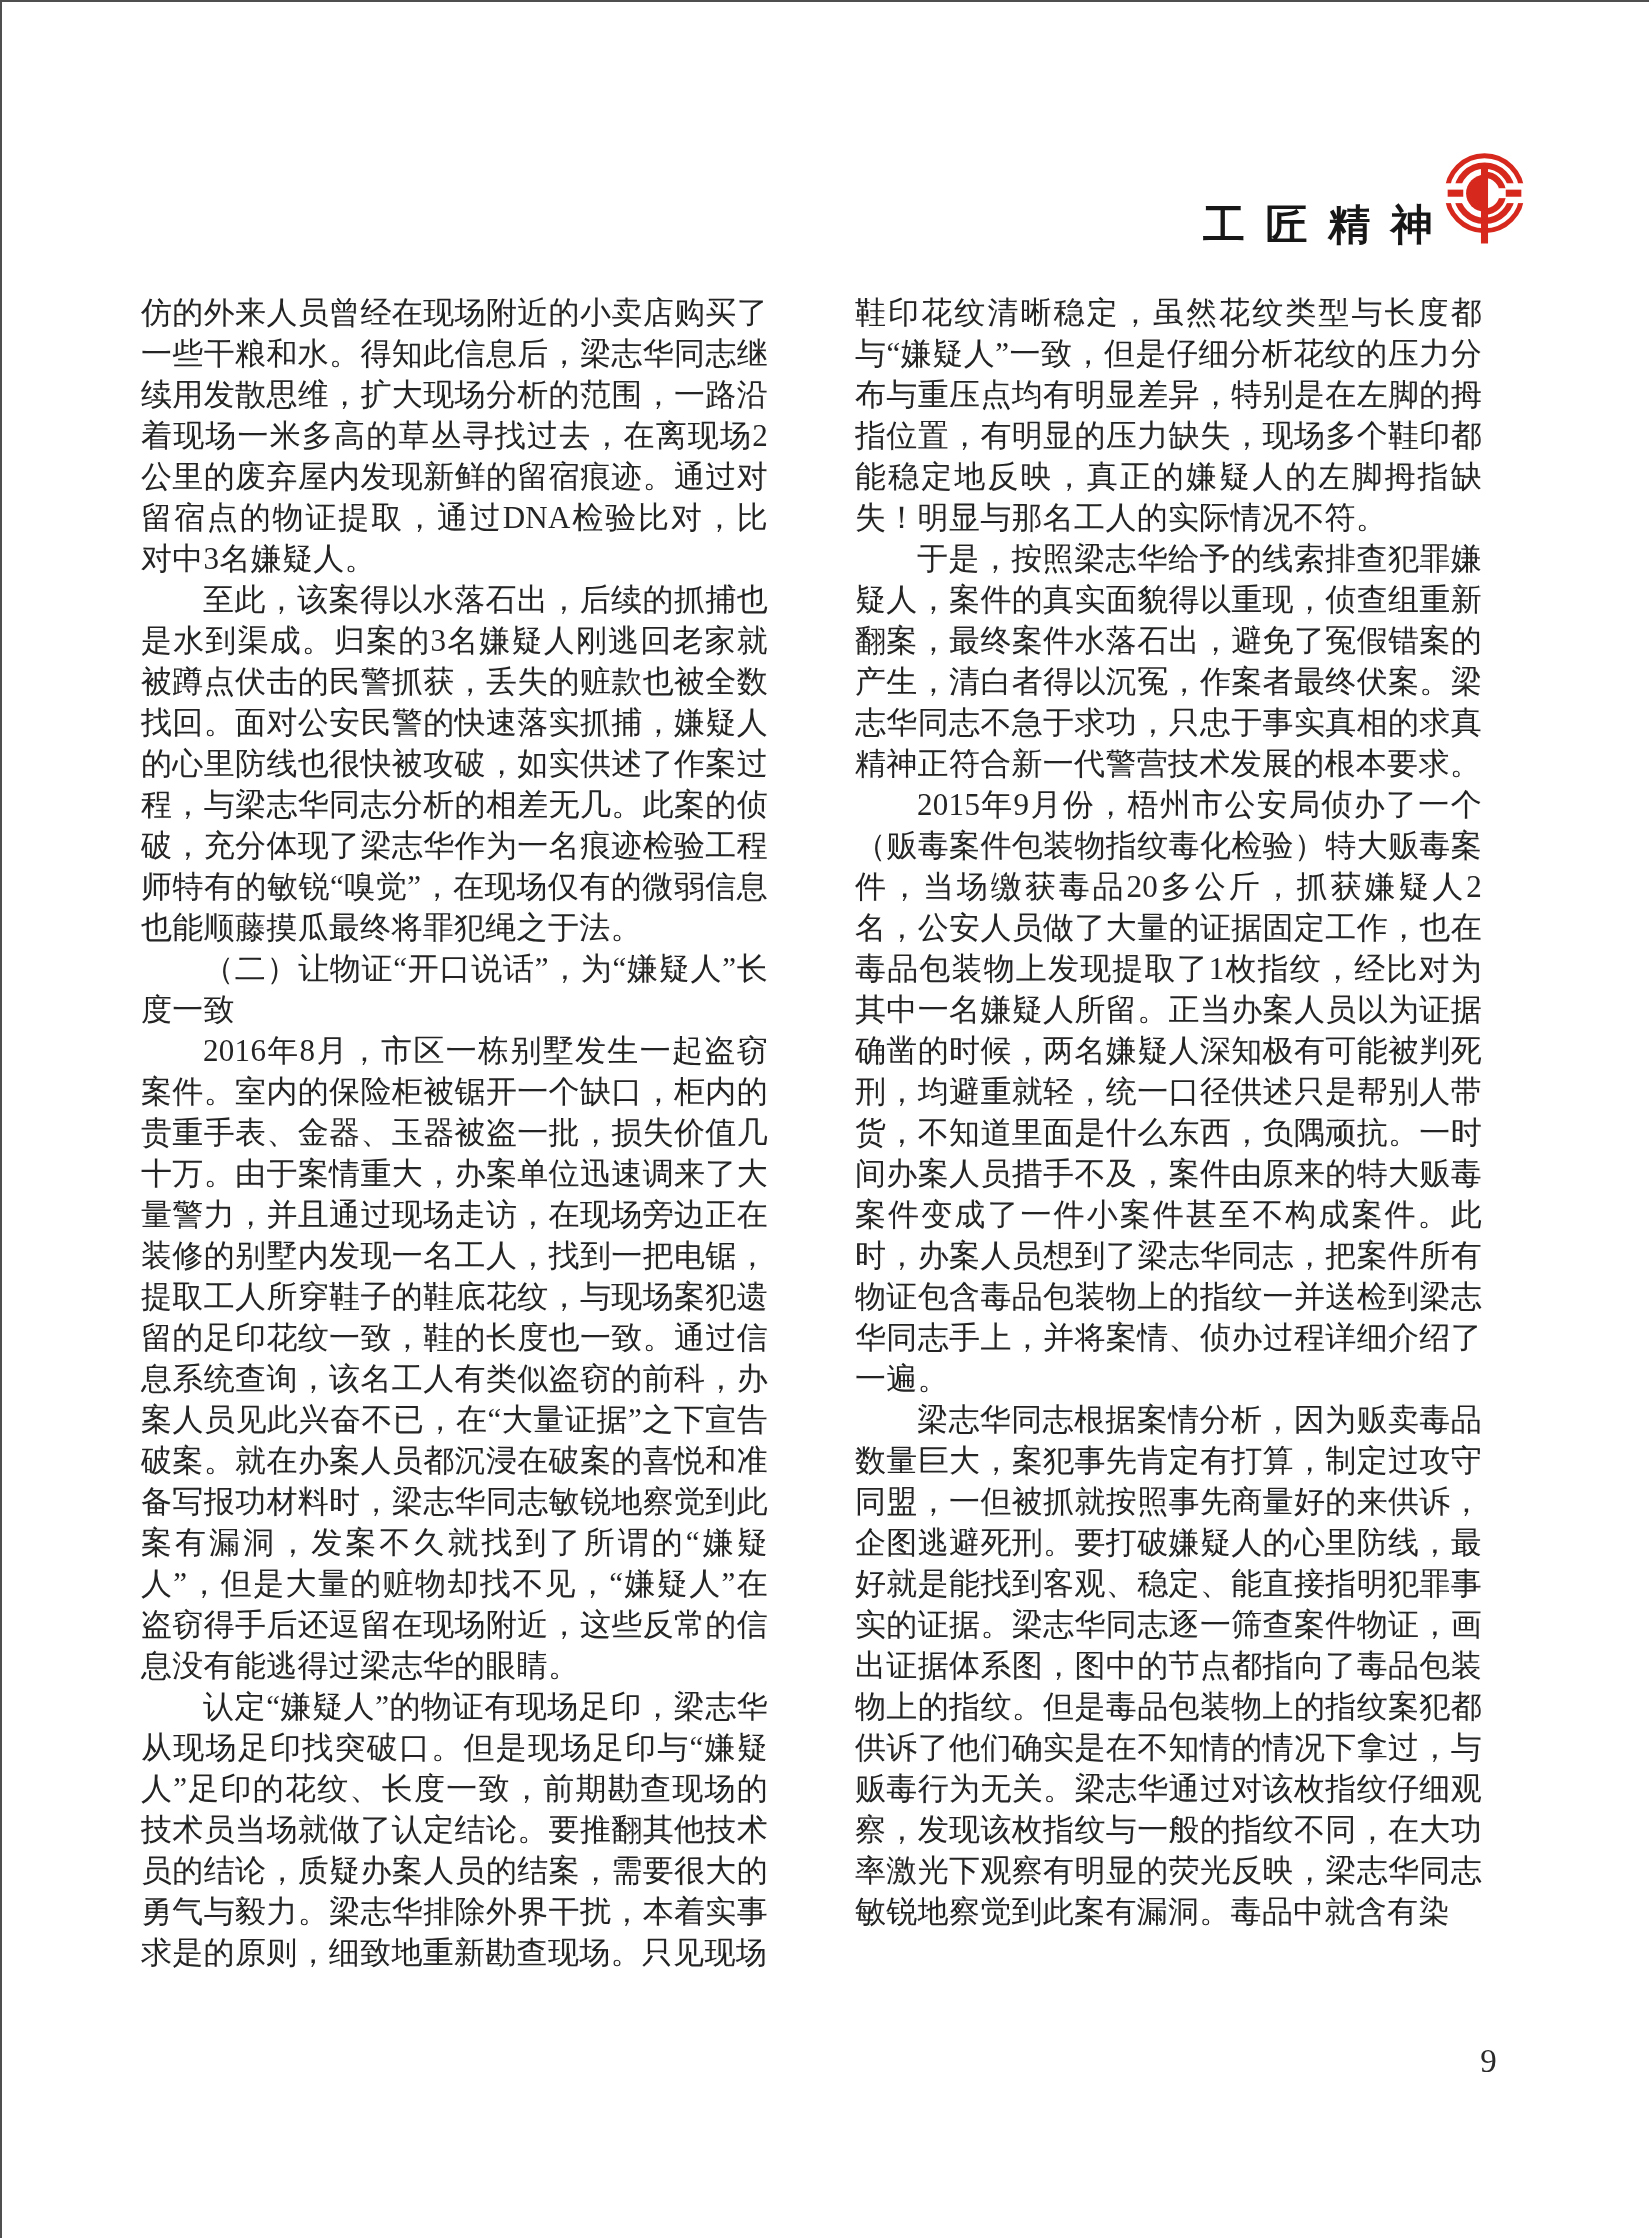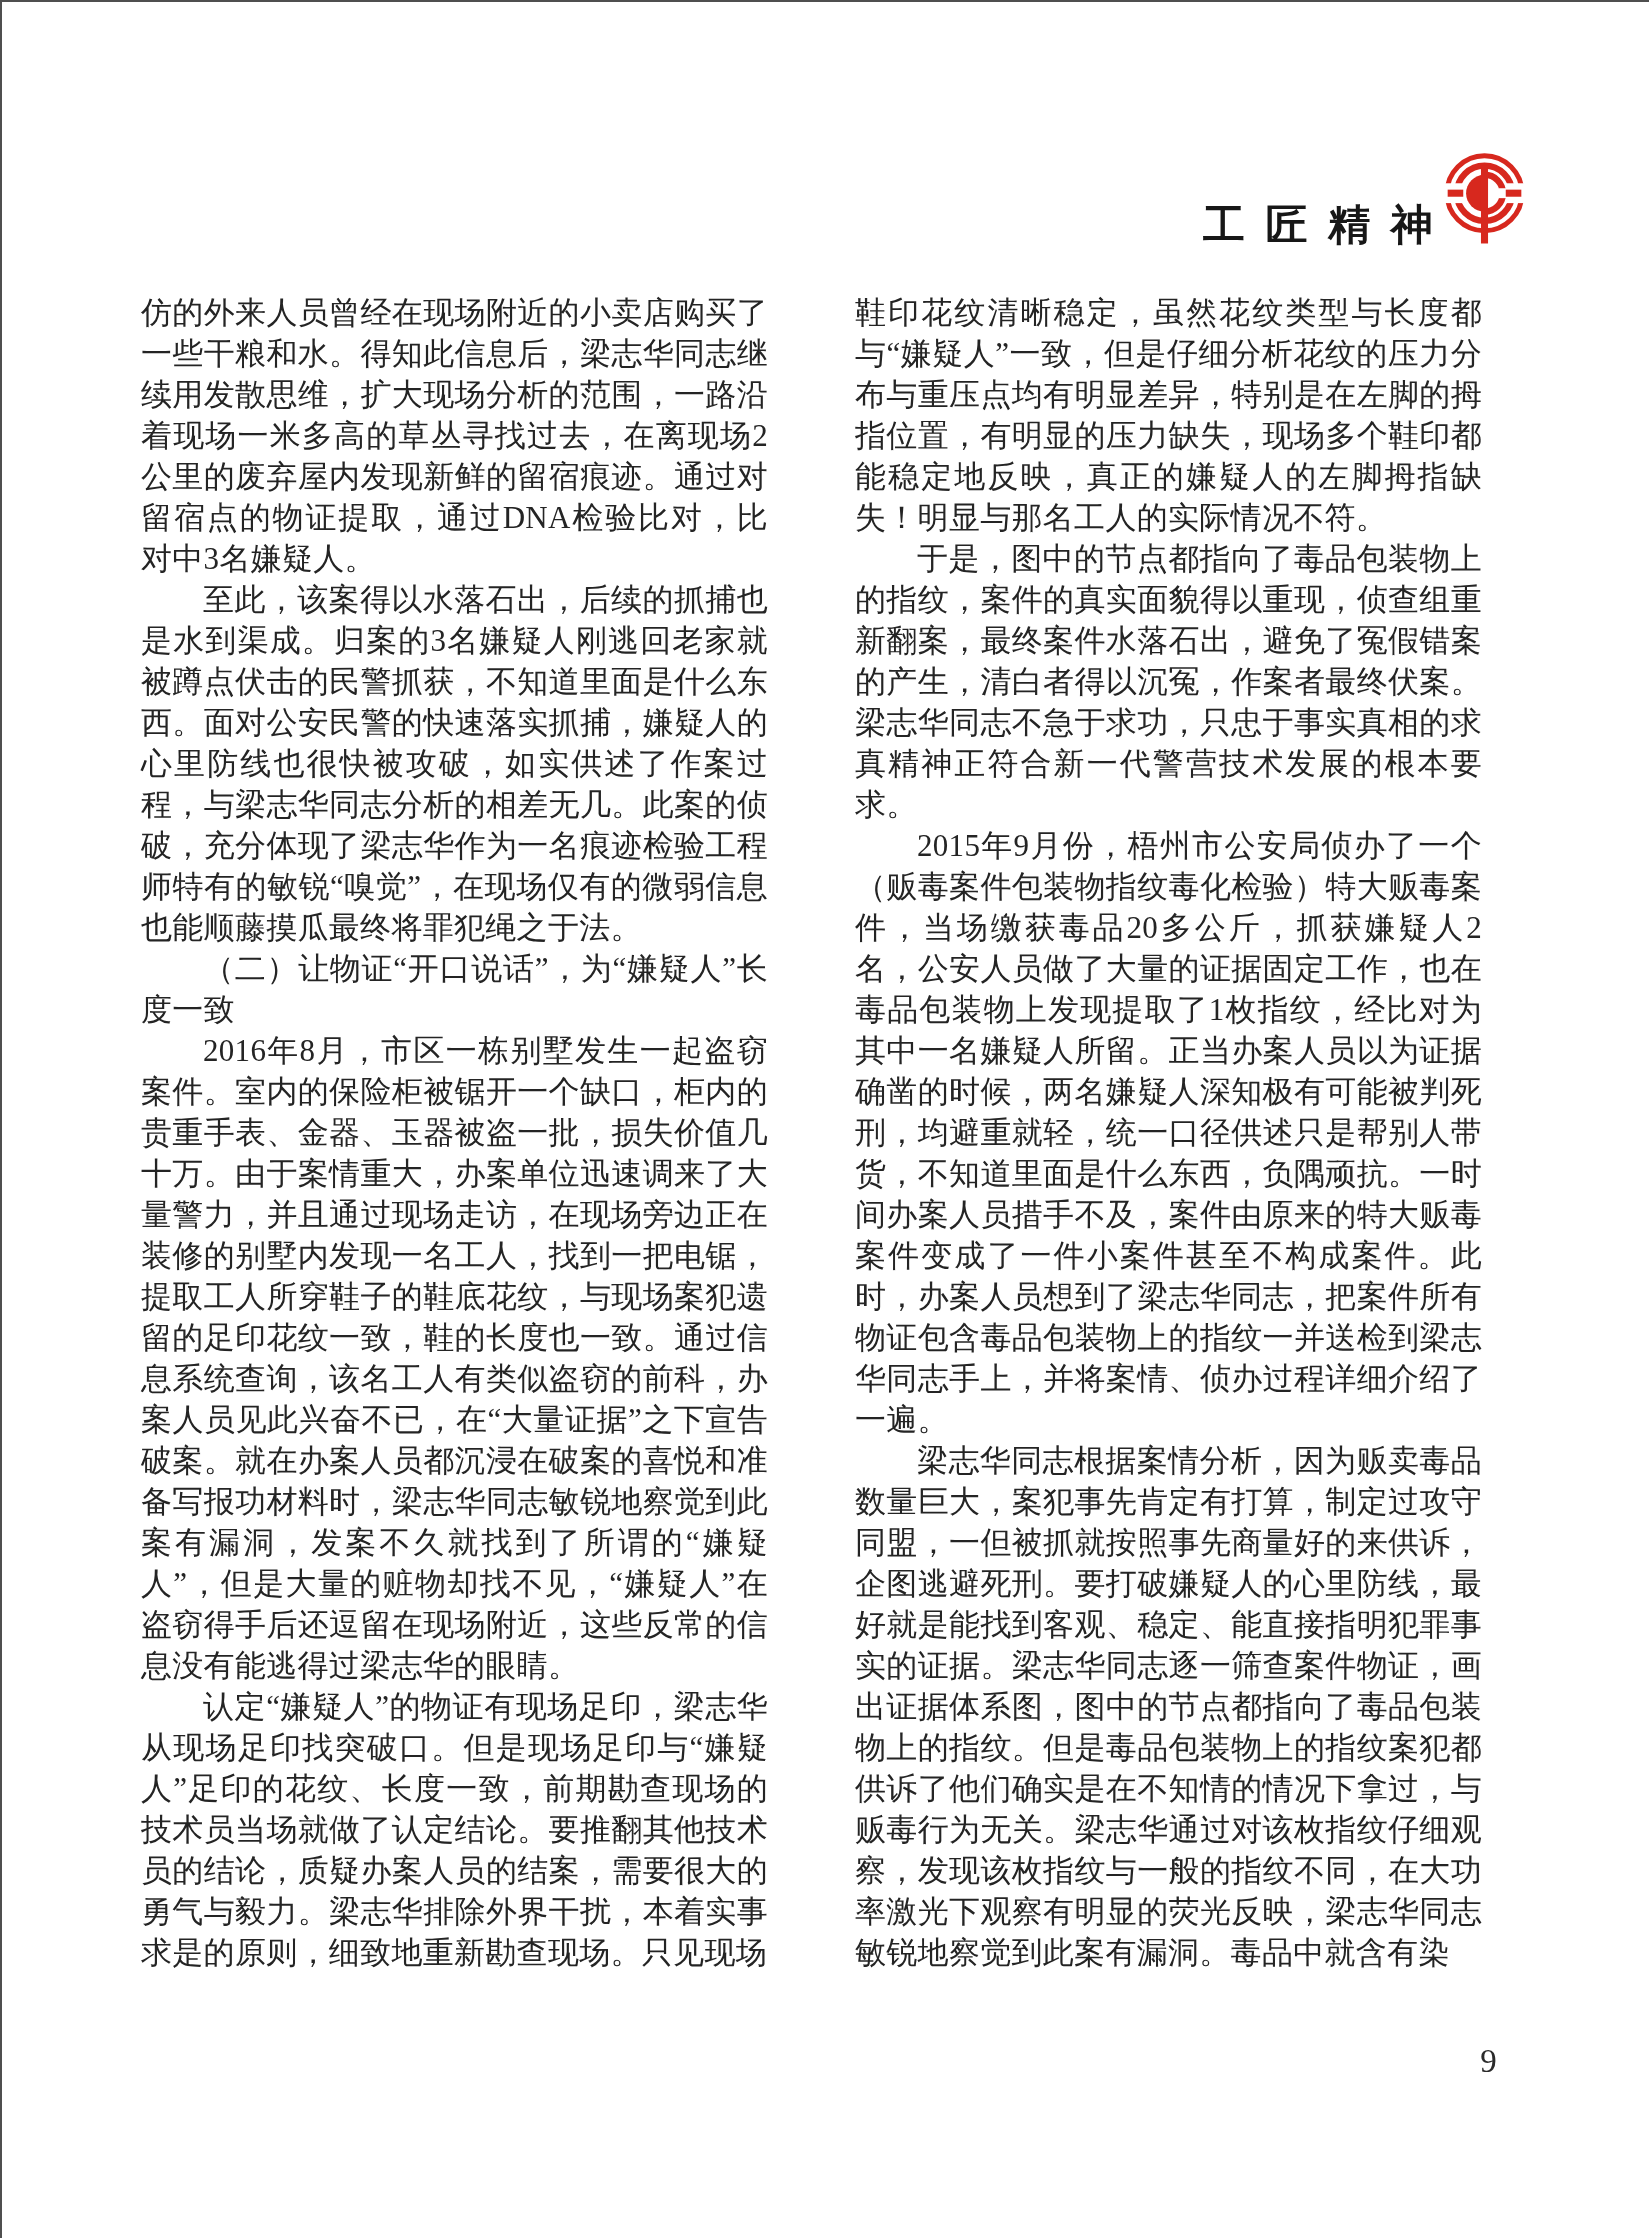--- a/index.html
+++ b/index.html
@@ -72,28 +72,28 @@
         <path d="M60 34 A26 26 0 0 0 60 86 Z" fill="#d7281e"></path>
 
         <rect x="55" y="21" width="10" height="110" fill="#d7281e"></rect>
       </svg>
     </span>
   </div>
 
   <div class="columns">
     <div class="col">
         <p class="para">仿的外来人员曾经在现场附近的小卖店购买了一些干粮和水。得知此信息后，梁志华同志继续用发散思维，扩大现场分析的范围，一路沿着现场一米多高的草丛寻找过去，在离现场2公里的废弃屋内发现新鲜的留宿痕迹。通过对留宿点的物证提取，通过DNA检验比对，比对中3名嫌疑人。</p>
-        <p class="para indent">至此，该案得以水落石出，后续的抓捕也是水到渠成。归案的3名嫌疑人刚逃回老家就被蹲点伏击的民警抓获，不知道里面是什么东西。面对公安民警的快速落实抓捕，嫌疑人的心里防线也很快被攻破，如实供述了作案过程，与梁志华同志分析的相差无几。此案的侦破，充分体现了梁志华作为一名痕迹检验工程师特有的敏锐“嗅觉”，在现场仅有的微弱信息也能顺藤摸瓜最终将罪犯绳之于法。</p>
+        <p class="para indent">至此，该案得以水落石出，后续的抓捕也是水到渠成。归案的3名嫌疑人刚逃回老家就被蹲点伏击的民警抓获，丢失的赃款也被全数找回。面对公安民警的快速落实抓捕，嫌疑人的心里防线也很快被攻破，如实供述了作案过程，与梁志华同志分析的相差无几。此案的侦破，充分体现了梁志华作为一名痕迹检验工程师特有的敏锐“嗅觉”，在现场仅有的微弱信息也能顺藤摸瓜最终将罪犯绳之于法。</p>
         <p class="para indent">（二）让物证“开口说话”，为“嫌疑人”长度一致</p>
         <p class="para indent">2016年8月，市区一栋别墅发生一起盗窃案件。室内的保险柜被锯开一个缺口，柜内的贵重手表、金器、玉器被盗一批，损失价值几十万。由于案情重大，办案单位迅速调来了大量警力，并且通过现场走访，在现场旁边正在装修的别墅内发现一名工人，找到一把电锯，提取工人所穿鞋子的鞋底花纹，与现场案犯遗留的足印花纹一致，鞋的长度也一致。通过信息系统查询，该名工人有类似盗窃的前科，办案人员见此兴奋不已，在“大量证据”之下宣告破案。就在办案人员都沉浸在破案的喜悦和准备写报功材料时，梁志华同志敏锐地察觉到此案有漏洞，发案不久就找到了所谓的“嫌疑人”，但是大量的赃物却找不见，“嫌疑人”在盗窃得手后还逗留在现场附近，这些反常的信息没有能逃得过梁志华的眼睛。</p>
         <p class="para indent">认定“嫌疑人”的物证有现场足印，梁志华从现场足印找突破口。但是现场足印与“嫌疑人”足印的花纹、长度一致，前期勘查现场的技术员当场就做了认定结论。要推翻其他技术员的结论，质疑办案人员的结案，需要很大的勇气与毅力。梁志华排除外界干扰，本着实事求是的原则，细致地重新勘查现场。只见现场</p>
       </div>
     <div class="col">
         <p class="para">鞋印花纹清晰稳定，虽然花纹类型与长度都与“嫌疑人”一致，但是仔细分析花纹的压力分布与重压点均有明显差异，特别是在左脚的拇指位置，有明显的压力缺失，现场多个鞋印都能稳定地反映，真正的嫌疑人的左脚拇指缺失！明显与那名工人的实际情况不符。</p>
-        <p class="para indent">于是，图中的节点都指向了毒品包装物上的指纹，案件的真实面貌得以重现，侦查组重新翻案，最终案件水落石出，避免了冤假错案的产生，清白者得以沉冤，作案者最终伏案。梁志华同志不急于求功，只忠于事实真相的求真精神正符合新一代警营技术发展的根本要求。</p>
+        <p class="para indent">于是，按照梁志华给予的线索排查犯罪嫌疑人，案件的真实面貌得以重现，侦查组重新翻案，最终案件水落石出，避免了冤假错案的产生，清白者得以沉冤，作案者最终伏案。梁志华同志不急于求功，只忠于事实真相的求真精神正符合新一代警营技术发展的根本要求。</p>
         <p class="para indent">2015年9月份，梧州市公安局侦办了一个（贩毒案件包装物指纹毒化检验）特大贩毒案件，当场缴获毒品20多公斤，抓获嫌疑人2名，公安人员做了大量的证据固定工作，也在毒品包装物上发现提取了1枚指纹，经比对为其中一名嫌疑人所留。正当办案人员以为证据确凿的时候，两名嫌疑人深知极有可能被判死刑，均避重就轻，统一口径供述只是帮别人带货，不知道里面是什么东西，负隅顽抗。一时间办案人员措手不及，案件由原来的特大贩毒案件变成了一件小案件甚至不构成案件。此时，办案人员想到了梁志华同志，把案件所有物证包含毒品包装物上的指纹一并送检到梁志华同志手上，并将案情、侦办过程详细介绍了一遍。</p>
         <p class="para indent">梁志华同志根据案情分析，因为贩卖毒品数量巨大，案犯事先肯定有打算，制定过攻守同盟，一但被抓就按照事先商量好的来供诉，企图逃避死刑。要打破嫌疑人的心里防线，最好就是能找到客观、稳定、能直接指明犯罪事实的证据。梁志华同志逐一筛查案件物证，画出证据体系图，图中的节点都指向了毒品包装物上的指纹。但是毒品包装物上的指纹案犯都供诉了他们确实是在不知情的情况下拿过，与贩毒行为无关。梁志华通过对该枚指纹仔细观察，发现该枚指纹与一般的指纹不同，在大功率激光下观察有明显的荧光反映，梁志华同志敏锐地察觉到此案有漏洞。毒品中就含有染</p>
       </div>
   </div>
 
   <div class="page-number">9</div>
 
 </div>
 
 

